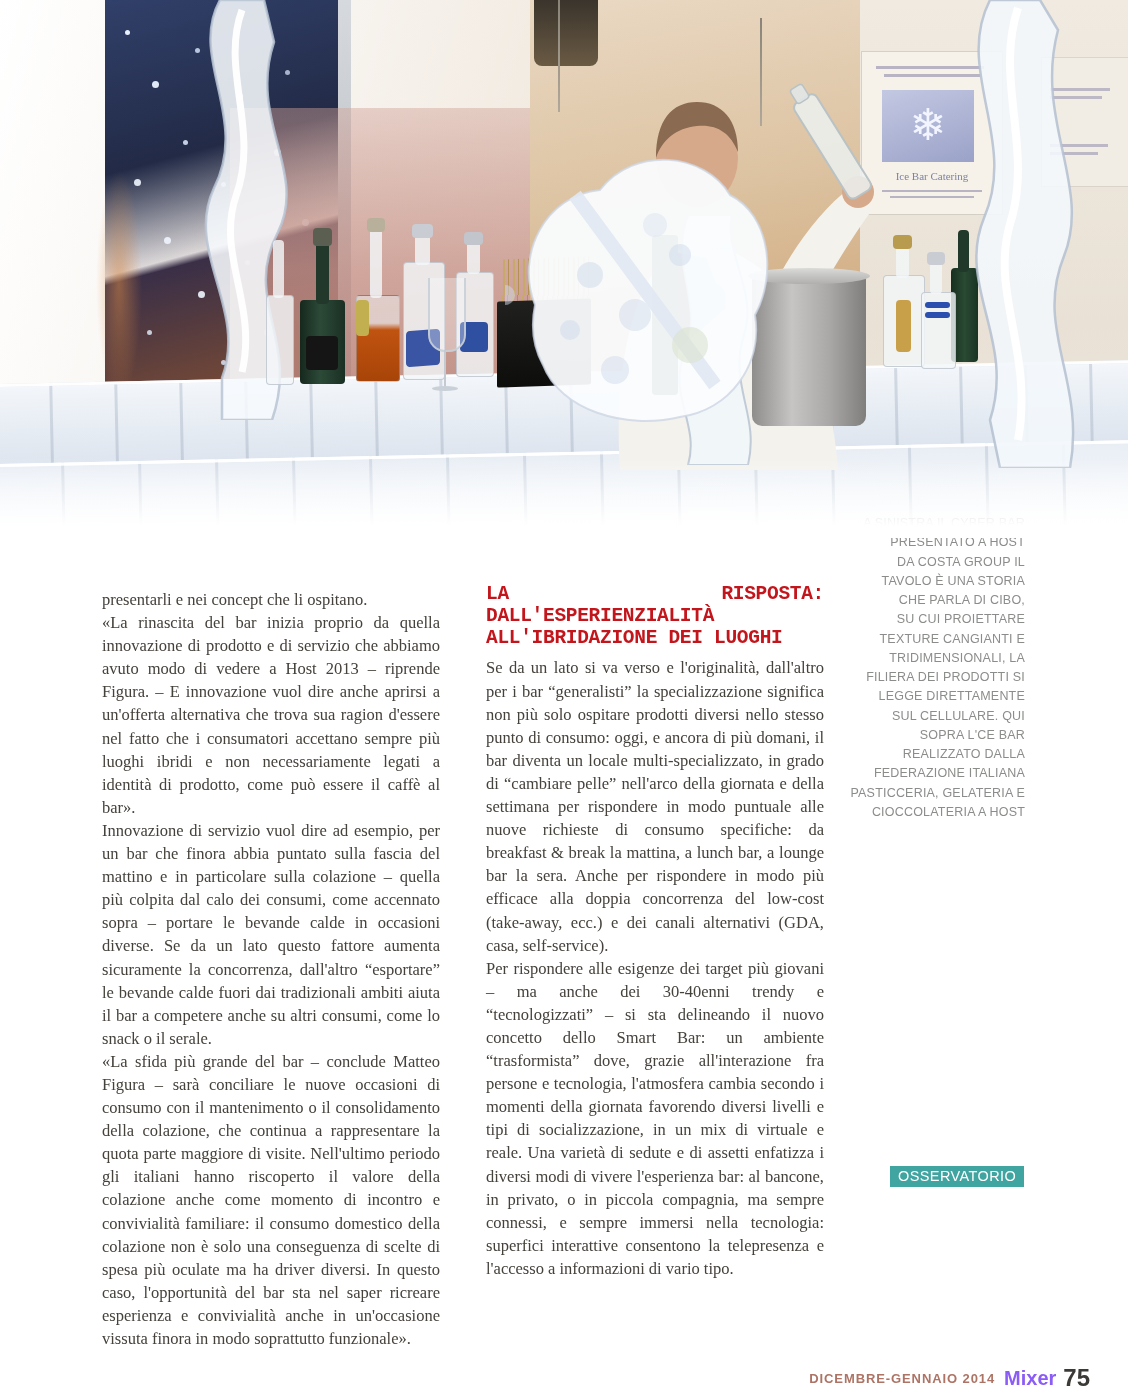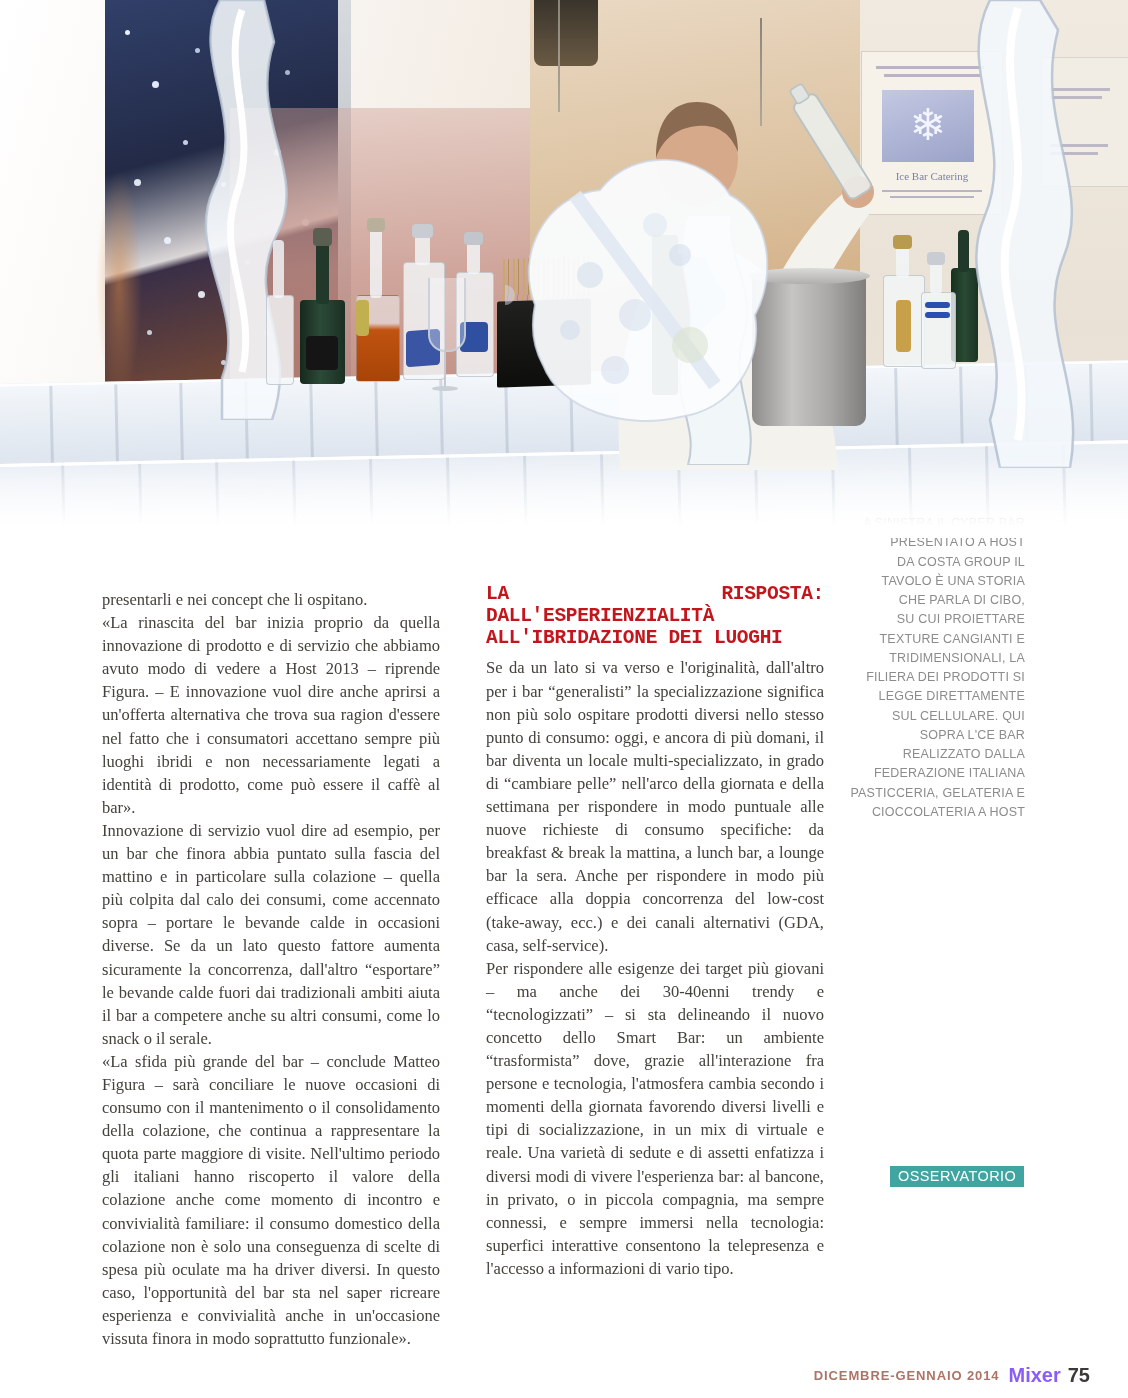--- a/index.html
+++ b/index.html
@@ -89,21 +89,21 @@
   .host{position:absolute;left:888px;top:1198px;width:130px;}
   .host-word{position:absolute;left:16px;top:56px;font-family:"Liberation Sans",sans-serif;
      font-weight:700;font-size:36px;color:#2fa6a4;letter-spacing:1px;
      text-shadow:-2px 0 0 #fff,2px 0 0 #fff,0 -2px 0 #fff,0 2px 0 #fff,-2px -2px 0 #fff,2px 2px 0 #fff,-2px 2px 0 #fff,2px -2px 0 #fff;}
   .host-tag{position:absolute;left:2px;top:102px;width:126px;font-family:"Liberation Sans",sans-serif;
      font-size:6.5px;font-weight:700;color:#c23b2e;letter-spacing:1.1px;line-height:1.5;}
   .page-footer{position:absolute;right:38px;top:1352px;font-family:"Liberation Sans",sans-serif;
      display:flex;align-items:center;margin-top:12px;}
   .footer-issue{color:#ad7465;font-size:13px;font-weight:700;letter-spacing:0.9px;}
   .footer-mag{color:#8b5cf6;font-size:20px;font-weight:700;margin-left:9px;}
-  .footer-num{color:#3c3a36;font-size:20px;font-weight:700;margin-left:7px;}
+  .footer-num{color:#3c3a36;font-size:24px;font-weight:700;margin-left:7px;}
 </style>
 </head>
 <body>
 
 <div class="page">
 
   <div class="photo">
     <div class="screen">
       <div class="screen-dots"></div>
     </div>

